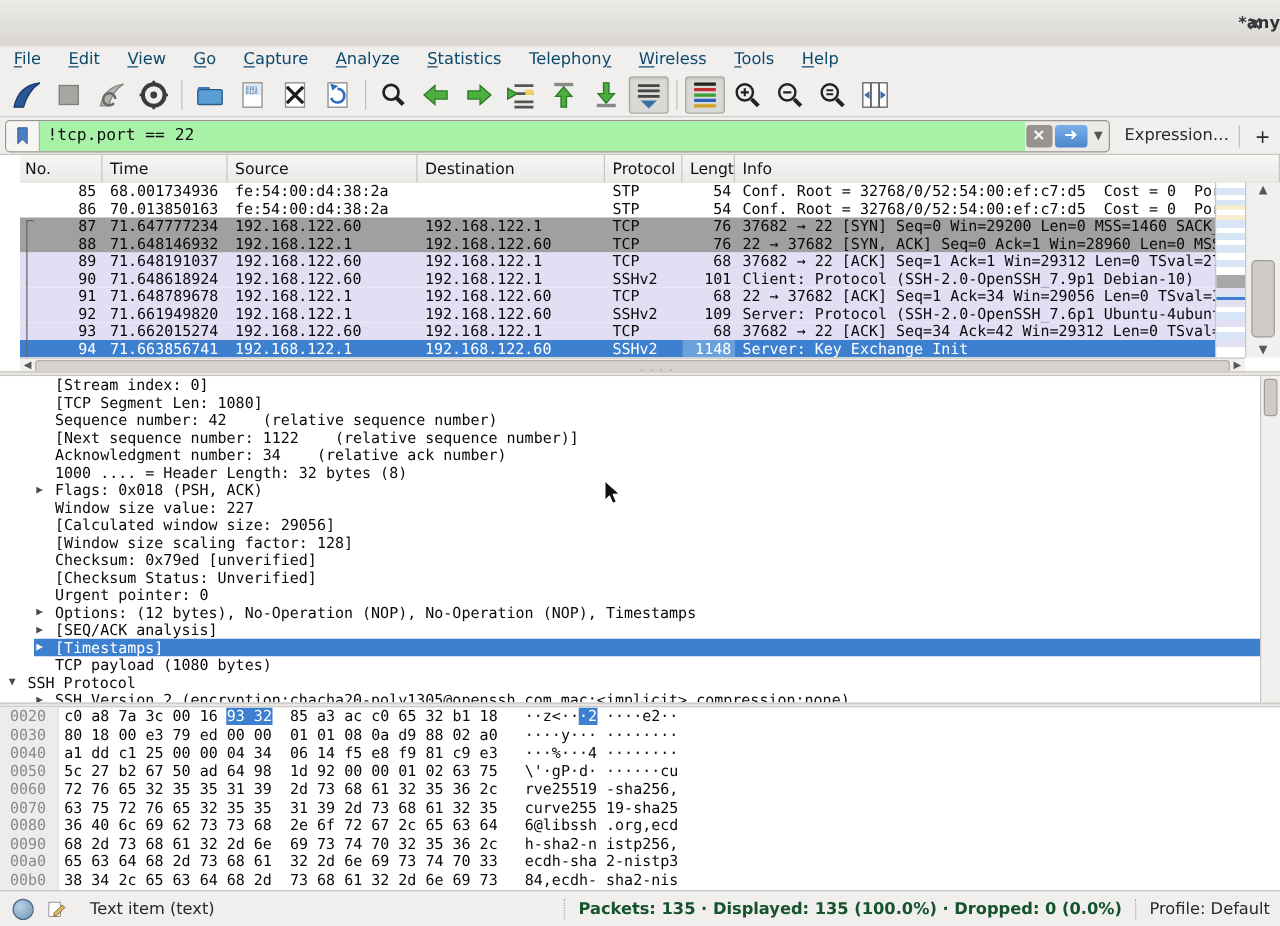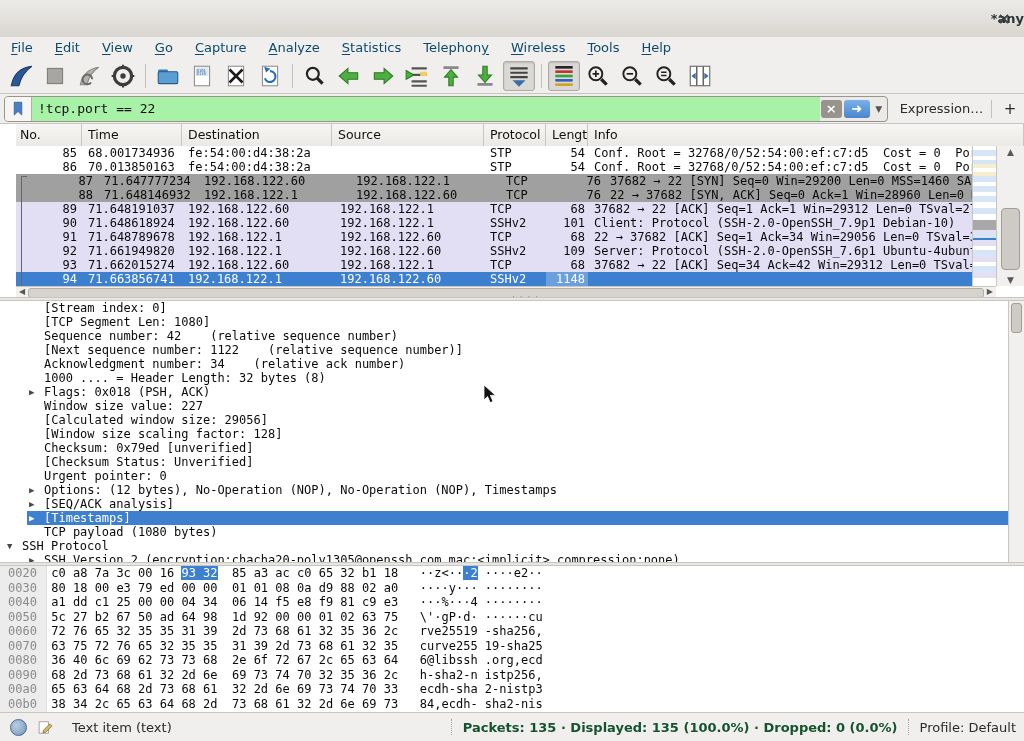--- a/index.html
+++ b/index.html
@@ -47,21 +47,21 @@
   .c-protocol{width:62px;} .c-length{width:42px;} .c-info{flex:1;}
   .hc.c-no{padding-left:4px;}
   .prows{position:absolute;top:22px;left:0;width:956px;height:140px;overflow:hidden;
     font-family:"DejaVu Sans Mono","Liberation Mono",monospace;font-size:12px;}
   .prow{display:flex;height:14px;line-height:14px;color:#0a0a0a;}
   .prow span{box-sizing:border-box;padding-left:6px;overflow:hidden;white-space:pre;flex-shrink:0;}
   .prow .c-no{text-align:right;padding-right:5px;padding-left:0;}
   .prow .c-length{text-align:right;padding-right:3px;padding-left:0;}
   .prow .c-info{flex:1 1 auto;padding-left:6px;}
   .row-default{background:#ffffff;}
-  .row-gray{background:#a0a0a0;padding-left:16px;}
+  .row-gray{background:#a0a0a0;}
   .row-lavender{background:#e2dff5;}
   .row-selected{background:#3e80d0;color:#ffffff !important;}
   .row-selected .c-length{background:#6aa0dc;}
   .conv-bracket{position:absolute;left:5px;top:52px;width:5px;height:110px;
     border-left:1px solid #666;border-top:1px solid #666;border-bottom:1px solid #666;}
   
   .minimap{position:absolute;top:22px;left:956px;width:24px;height:140px;border-left:1px solid #c9c6c1;box-sizing:border-box;
     background:linear-gradient(#ffffff 0 4px,#d6e6f6 4px 10px,#ffffff 10px 14px,#d6e6f6 14px 18px,
       #f6eecf 18px 22px,#ffffff 22px 26px,#f6eecf 26px 30px,#d6e6f6 30px 36px,#ffffff 36px 40px,
       #d6e6f6 40px 46px,#ffffff 46px 50px,#d6e6f6 50px 56px,#ffffff 56px 62px,#d6e6f6 62px 68px,
@@ -296,22 +296,22 @@
     </div>
     <span class="expr-label">Expression…</span>
     <span class="fsep"></span>
     <span class="add-btn">+</span>
   </div>
 
   <div class="plist">
     <div class="plist-header">
         <span class="hc c-no">No.</span>
         <span class="hc c-time">Time</span>
+        <span class="hc c-source">Source</span>
         <span class="hc c-dest">Destination</span>
-        <span class="hc c-source">Source</span>
         <span class="hc c-protocol">Protocol</span>
         <span class="hc c-length">Length</span>
         <span class="hc c-info">Info</span>
       </div>
     <div class="prows">
         <div class="prow row-default">
           <span class="c-no">85</span>
           <span class="c-time">68.001734936</span>
           <span class="c-source">fe:54:00:d4:38:2a</span>
           <span class="c-dest"></span>
@@ -391,20 +391,21 @@
           <span class="c-length">68</span>
           <span class="c-info">37682 → 22 [ACK] Seq=34 Ack=42 Win=29312 Len=0 TSval=2715663923 TSecr=3649512664</span>
         </div>
         <div class="prow row-selected">
           <span class="c-no">94</span>
           <span class="c-time">71.663856741</span>
           <span class="c-source">192.168.122.1</span>
           <span class="c-dest">192.168.122.60</span>
           <span class="c-protocol">SSHv2</span>
           <span class="c-length">1148</span>
+          <span class="c-info">Server: Key Exchange Init</span>
         </div>
       </div>
     <div class="conv-bracket"></div>
     <div class="minimap"></div>
     <div class="vscroll">
       <span class="arr up">▲</span>
       <div class="thumb"></div>
       <span class="arr down">▼</span>
     </div>
     <div class="hscroll">

